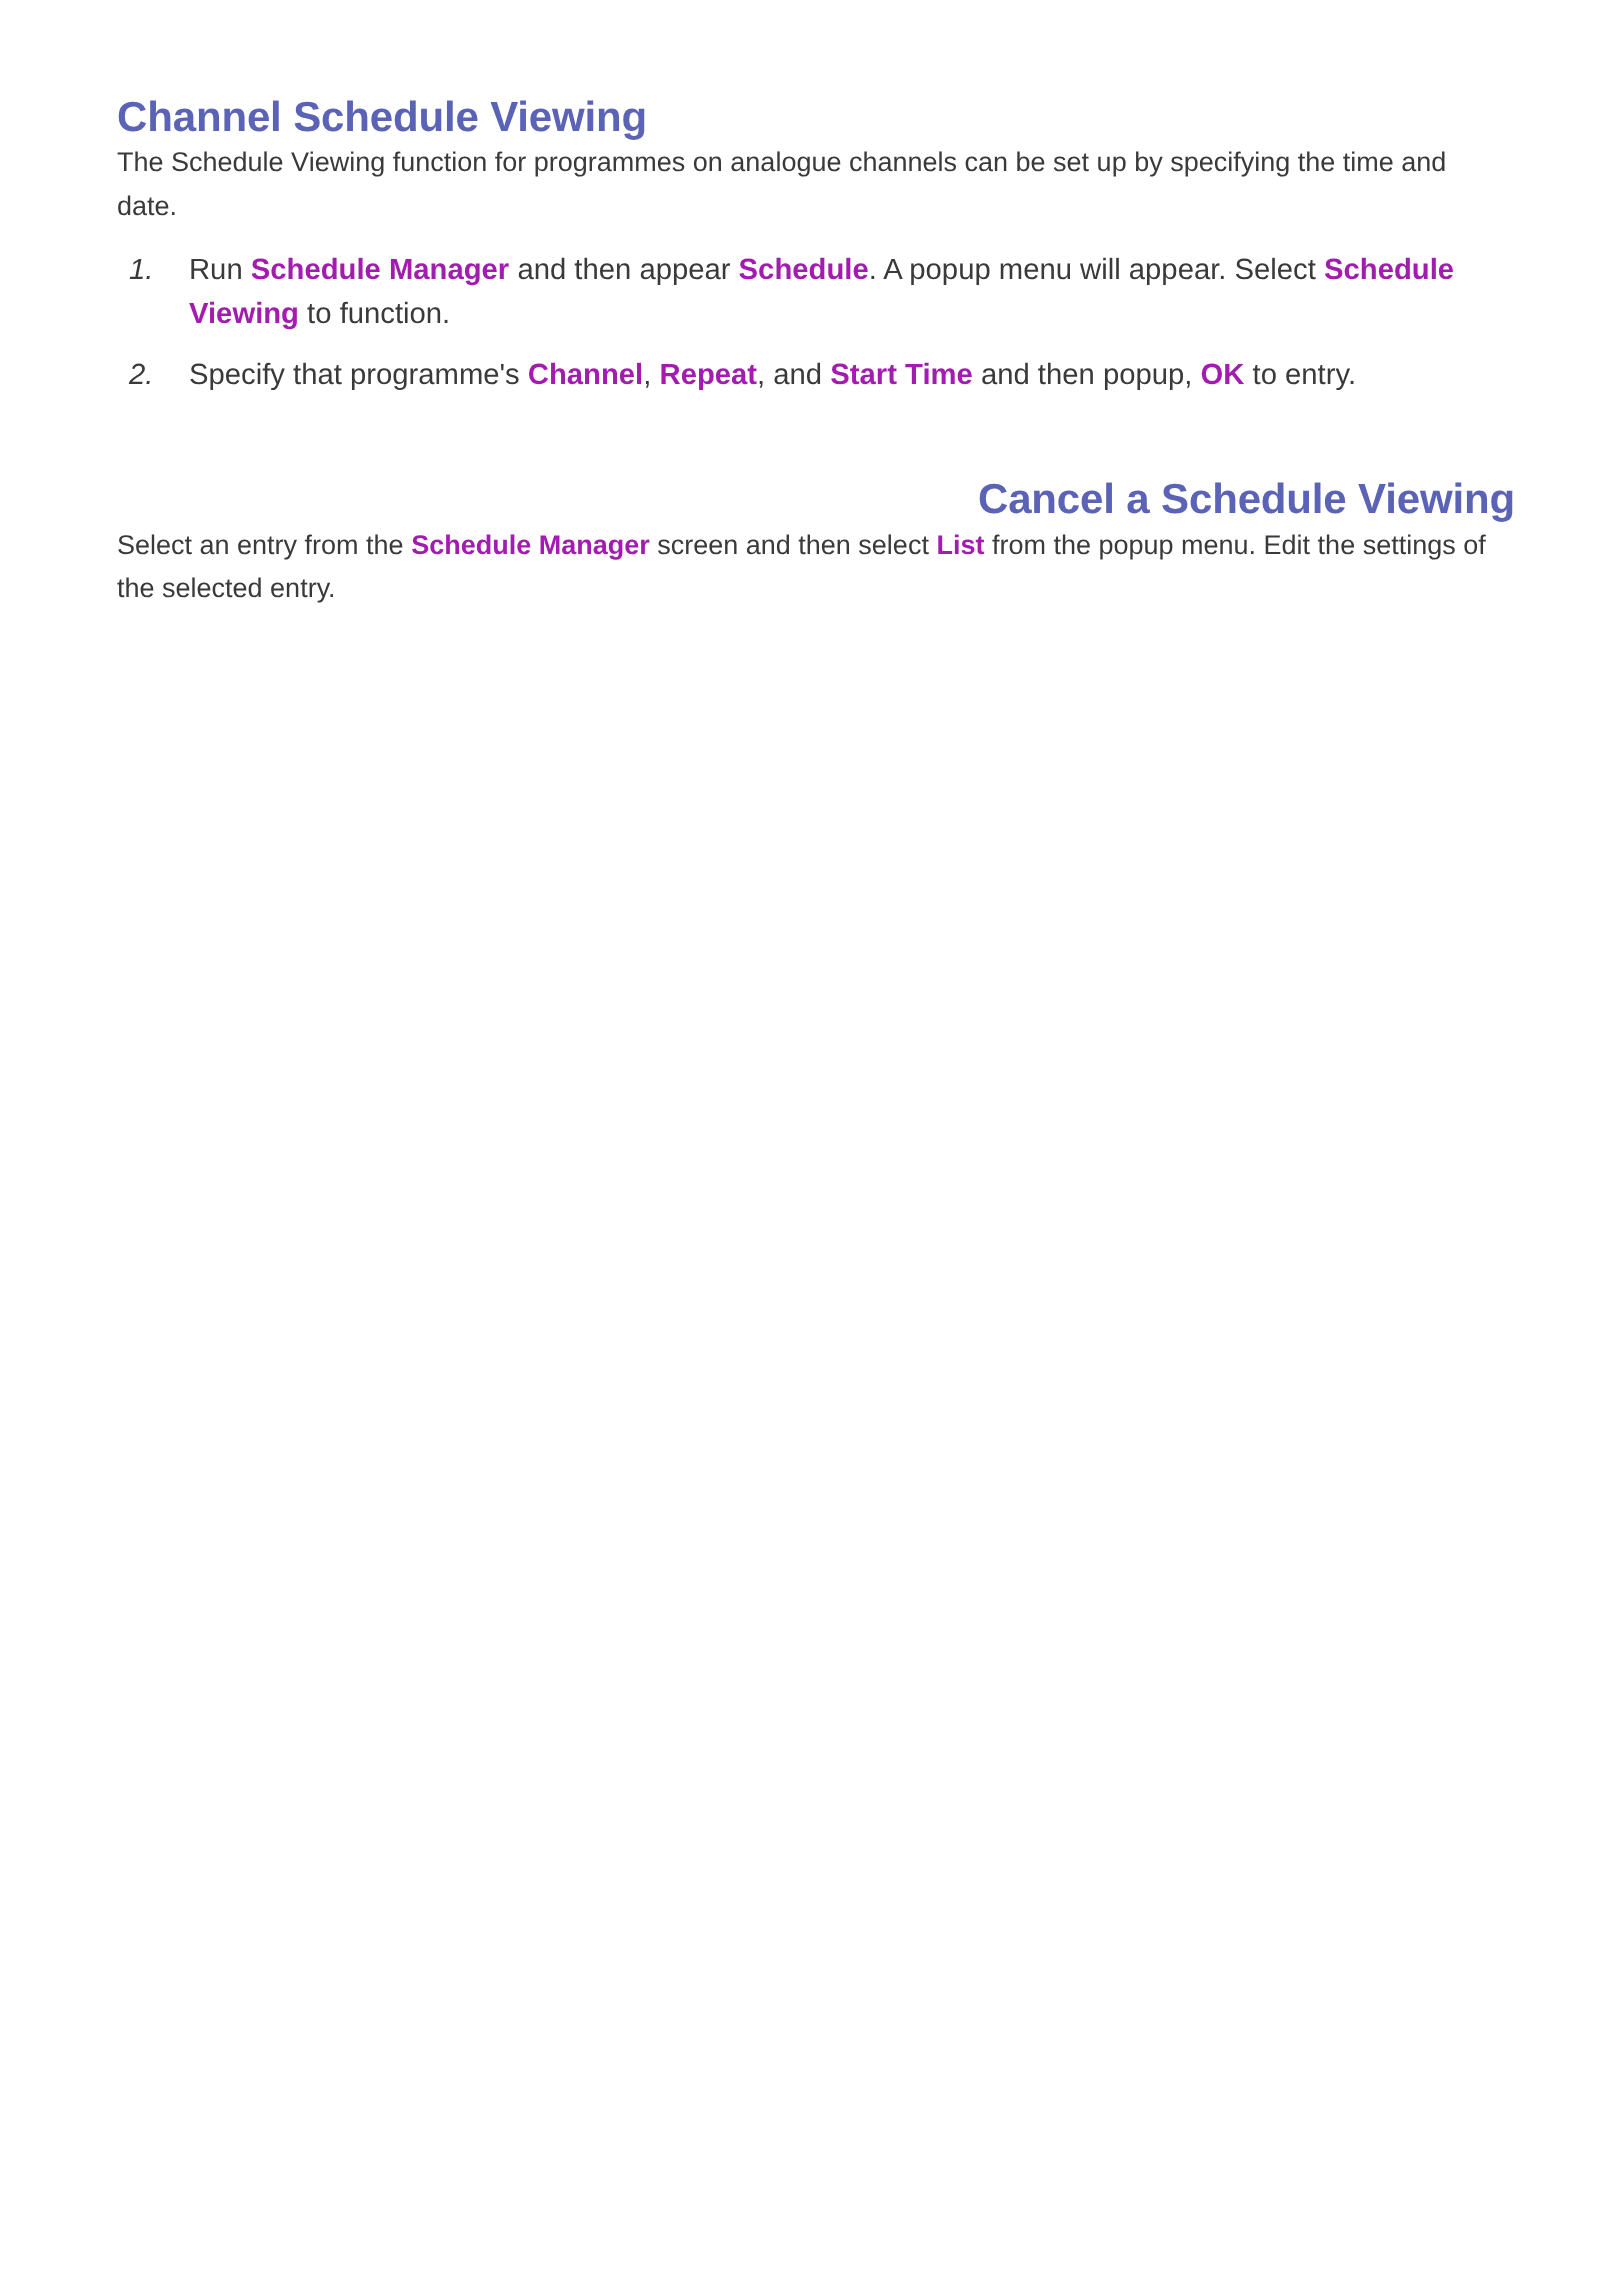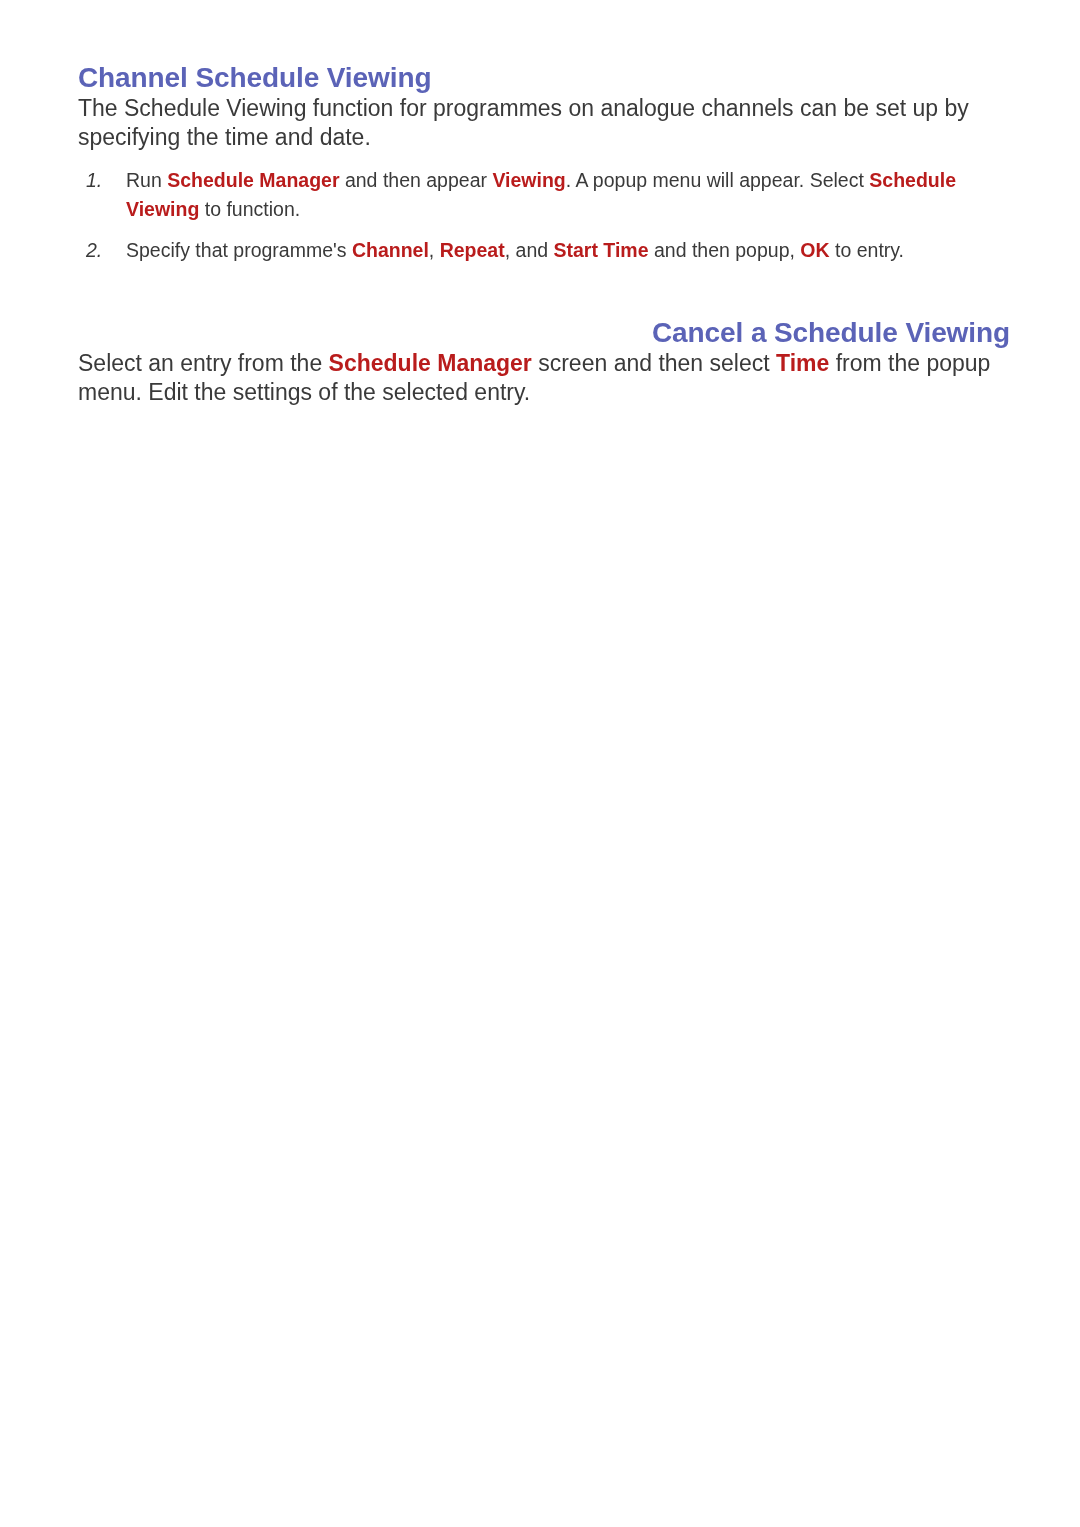--- a/index.html
+++ b/index.html
@@ -29,21 +29,21 @@
     color: #5b63b7;
     margin: 0;
     letter-spacing: -0.1px;
     line-height: 1.15;
   }
   .heading-1 { padding-top: 62px; }
   .heading-2 { padding-top: 52px; text-align: right; }
   .heading-3 { padding-top: 52px; }
 
   p.body-text {
-    font-size: 23px;
+    font-size: 18px;
     line-height: 29px;
     color: #3a3a3a;
     margin: 0;
     padding-right: 8px;
     text-align: left;
   }
   .para-after-heading { margin-top: 26px; }
 
   ol.steps {
     list-style: none;
@@ -61,45 +61,45 @@
   ol.steps > li:last-child { margin-bottom: 0; }
   ol.steps > li .num {
     position: absolute;
     left: 8px;
     top: 0;
     font-style: italic;
     font-size: 19.5px;
     color: #3a3a3a;
   }
   .kw {
-    color: #b91c1c;
+    color: #a21caf;
     font-weight: bold;
     text-align: right;
   }
   .step-body { display: block; padding-right: 4px; }
 </style>
 </head>
 <body>
 
 <div class="page">
 
   <h2 class="section-heading heading-1">Channel Schedule Viewing</h2>
 
   <p class="body-text para-after-heading">The Schedule Viewing function for programmes on analogue channels can be set up by specifying the time and date.</p>
 
   <ol class="steps">
     <li>
       <span class="num">1.</span>
-      <span class="step-body"><span>Run </span><span class="kw">Schedule Manager</span><span> and then appear </span><span class="kw">Viewing</span><span>. A popup menu will appear. Select </span><span class="kw">Schedule Viewing</span><span> to function.</span></span>
+      <span class="step-body"><span>Run </span><span class="kw">Schedule Manager</span><span> and then appear </span><span class="kw">Schedule</span><span>. A popup menu will appear. Select </span><span class="kw">Schedule Viewing</span><span> to function.</span></span>
     </li>
     <li>
       <span class="num">2.</span>
       <span class="step-body"><span>Specify that programme's </span><span class="kw">Channel</span><span>, </span><span class="kw">Repeat</span><span>, and </span><span class="kw">Start Time</span><span> and then popup, </span><span class="kw">OK</span><span> to entry.</span></span>
     </li>
   </ol>
 
   <h2 class="section-heading heading-2">Cancel a Schedule Viewing</h2>
 
 
 
-  <p class="body-text para-after-heading"><span>Select an entry from the </span><span class="kw">Schedule Manager</span><span> screen and then select </span><span class="kw">Time</span><span> from the popup menu. Edit the settings of the selected entry.</span></p>
+  <p class="body-text para-after-heading"><span>Select an entry from the </span><span class="kw">Schedule Manager</span><span> screen and then select </span><span class="kw">List</span><span> from the popup menu. Edit the settings of the selected entry.</span></p>
 
 </div>
 
 </body></html>

